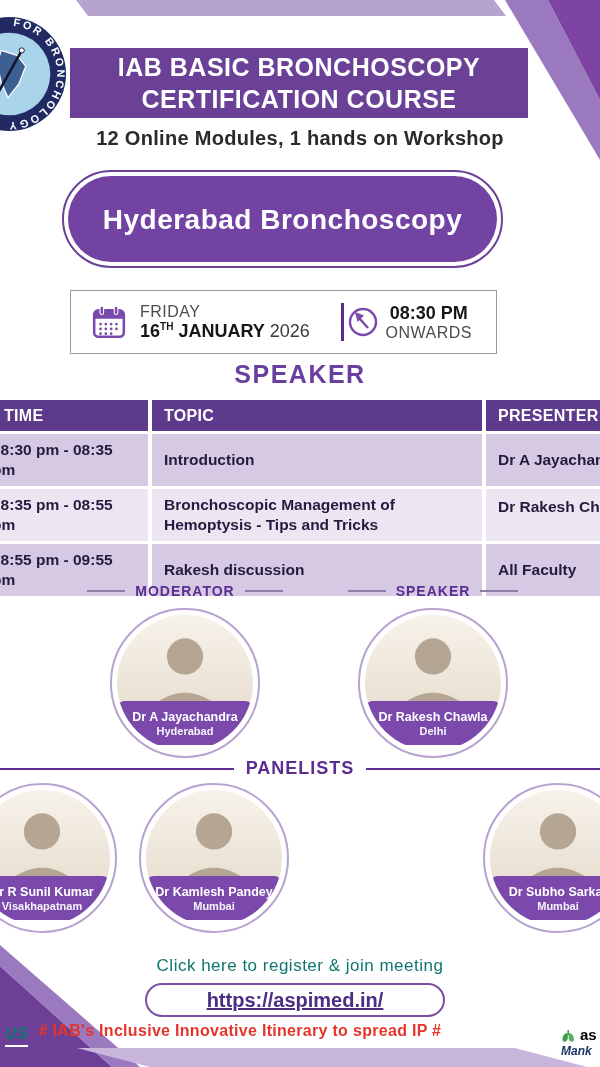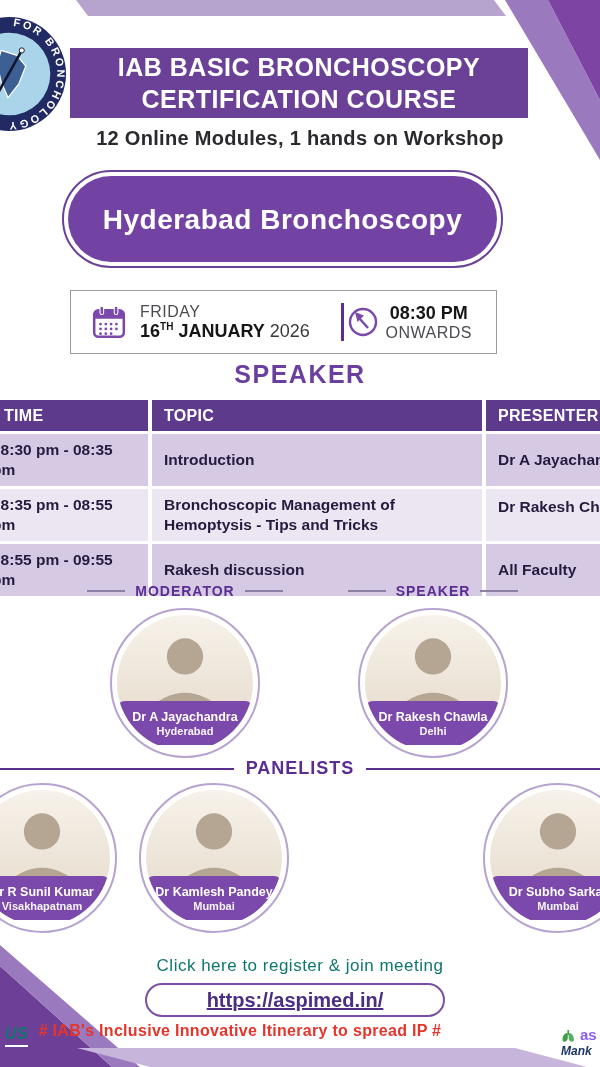--- a/index.html
+++ b/index.html
@@ -115,21 +115,21 @@
   .tagline {
     position:absolute; left:0; top:1022px; width:480px; text-align:center;
     font-size:16px; font-weight:bold; color:#e5352b; letter-spacing:0.3px;
   }
   .left-logo-fragment {
     position:absolute; left:5px; top:1001px; color:#0f766e; font-size:16px; font-style:italic;
     font-weight:bold; border-bottom:2.5px solid #fff; padding-bottom:2px; letter-spacing:0.5px;margin-top:24px;
   }
   .sponsor { position:absolute; left:561px; top:1026px; width:80px; }
   .sponsor .row1 { display:flex; align-items:flex-end; gap:2px; }
-  .sponsor .row1 .txt { font-size:15px; font-weight:bold; color:#8b5cf6; }
+  .sponsor .row1 .txt { font-size:15px; font-weight:bold; color:#000000; }
   .sponsor .row2 { font-size:12px; font-weight:bold; font-style:italic; color:#1c3667; margin-top:1px; }
 </style>
 </head>
 <body>
 
 <div class="poster">
 
   <div class="deco strip-top"></div>
   <div class="deco stripe-tr-mid"></div>
   <div class="deco wedge-tr-dark"></div>

